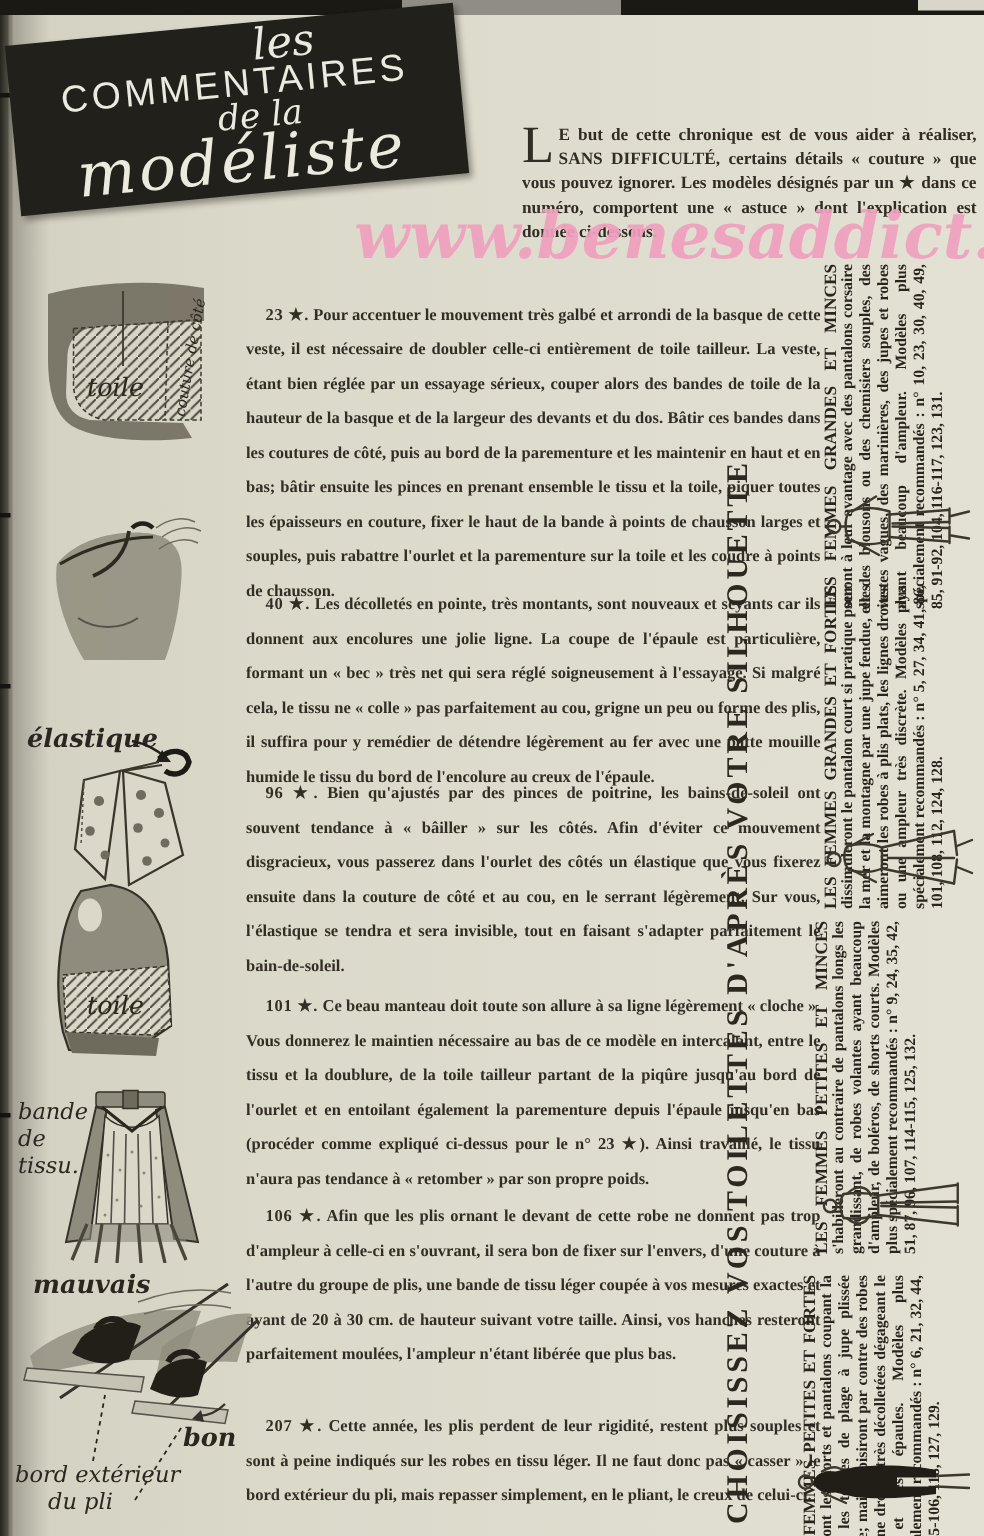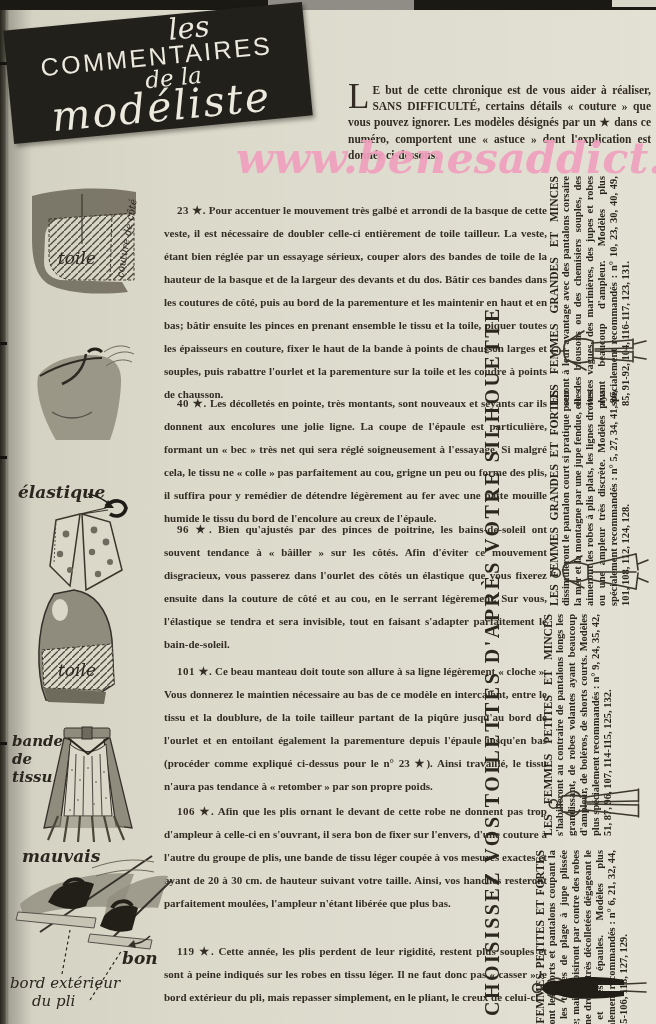--- a/index.html
+++ b/index.html
@@ -52,21 +52,21 @@
   .fig1{left:548px;top:316px;width:102px;height:68px;}
   .fig2{left:548px;top:534px;width:102px;height:74px;}
   .fig3{left:545px;top:760px;width:105px;height:84px;}
   .fig4{left:528px;top:956px;width:124px;height:66px;}
 
   .sketch{position:absolute;}
   .s1{left:22px;top:182px;}
   .s2{left:22px;top:342px;}
   .s3{left:10px;top:474px;}
   .s4{left:16px;top:588px;}
-  .s5{left:8px;top:720px;font-weight:bold;}
+  .s5{left:8px;top:720px;}
   .s6{left:4px;top:846px;}
   svg text{fill:#2b261f;}
 </style>
 </head>
 <body>
 
 <div class="edge-left"></div>
 <div class="gutter-shade"></div>
 <div class="edge-top"></div>
 <div class="edge-top-gray"></div>
@@ -85,21 +85,21 @@
 
 <p class="intro"><span class="dropcap">L</span><span>E but de cette chronique est de vous aider à réaliser, SANS DIFFICULTÉ, certains détails « couture » que vous pouvez ignorer. Les modèles désignés par un ★ dans ce numéro, comportent une « astuce » dont l'explication est donnée ci-dessous.</span></p>
 
 <div class="watermark">www.benesaddict.fr</div>
 
 <p class="para" style="top:183px"><b class="pnum">23 ★.</b> <span>Pour accentuer le mouvement très galbé et arrondi de la basque de cette veste, il est nécessaire de doubler celle-ci entièrement de toile tailleur. La veste, étant bien réglée par un essayage sérieux, couper alors des bandes de toile de la hauteur de la basque et de la largeur des devants et du dos. Bâtir ces bandes dans les coutures de côté, puis au bord de la parementure et les maintenir en haut et en bas; bâtir ensuite les pinces en prenant ensemble le tissu et la toile, piquer toutes les épaisseurs en couture, fixer le haut de la bande à points de chausson larges et souples, puis rabattre l'ourlet et la parementure sur la toile et les coudre à points de chausson.</span></p>
 <p class="para" style="top:376px"><b class="pnum">40 ★.</b> <span>Les décolletés en pointe, très montants, sont nouveaux et seyants car ils donnent aux encolures une jolie ligne. La coupe de l'épaule est particulière, formant un « bec » très net qui sera réglé soigneusement à l'essayage. Si malgré cela, le tissu ne « colle » pas parfaitement au cou, grigne un peu ou forme des plis, il suffira pour y remédier de détendre légèrement au fer avec une patte mouille humide le tissu du bord de l'encolure au creux de l'épaule.</span></p>
 <p class="para" style="top:502px"><b class="pnum">96 ★.</b> <span>Bien qu'ajustés par des pinces de poitrine, les bains-de-soleil ont souvent tendance à « bâiller » sur les côtés. Afin d'éviter ce mouvement disgracieux, vous passerez dans l'ourlet des côtés un élastique que vous fixerez ensuite dans la couture de côté et au cou, en le serrant légèrement. Sur vous, l'élastique se tendra et sera invisible, tout en faisant s'adapter parfaitement le bain-de-soleil.</span></p>
 <p class="para" style="top:644px"><b class="pnum">101 ★.</b> <span>Ce beau manteau doit toute son allure à sa ligne légèrement « cloche ». Vous donnerez le maintien nécessaire au bas de ce modèle en intercalant, entre le tissu et la doublure, de la toile tailleur partant de la piqûre jusqu'au bord de l'ourlet et en entoilant également la parementure depuis l'épaule jusqu'en bas (procéder comme expliqué ci-dessus pour le n° 23 ★). Ainsi travaillé, le tissu n'aura pas tendance à « retomber » par son propre poids.</span></p>
 <p class="para" style="top:784px"><b class="pnum">106 ★.</b> <span>Afin que les plis ornant le devant de cette robe ne donnent pas trop d'ampleur à celle-ci en s'ouvrant, il sera bon de fixer sur l'envers, d'une couture à l'autre du groupe de plis, une bande de tissu léger coupée à vos mesures exactes et ayant de 20 à 30 cm. de hauteur suivant votre taille. Ainsi, vos hanches resteront parfaitement moulées, l'ampleur n'étant libérée que plus bas.</span></p>
-<p class="para" style="top:924px"><b class="pnum">119 ★.</b> <span>Cette année, les plis perdent de leur rigidité, restent plus souples et sont à peine indiqués sur les robes en tissu léger. Il ne faut donc pas « casser » le bord extérieur du pli, mais repasser simplement, en le pliant, le creux de celui-ci.</span></p>
+<p class="para" style="top:924px"><b class="pnum">207 ★.</b> <span>Cette année, les plis perdent de leur rigidité, restent plus souples et sont à peine indiqués sur les robes en tissu léger. Il ne faut donc pas « casser » le bord extérieur du pli, mais repasser simplement, en le pliant, le creux de celui-ci.</span></p>
 
 <div class="vtitle">CHOISISSEZ VOS TOILETTES D'APRÈS VOTRE SILHOUETTE</div>
 
 <div class="sblock sb1"><b class="lead">LES FEMMES GRANDES ET MINCES</b> <span>seront à leur avantage avec des pantalons corsaire et des blousons ou des chemisiers souples, des vestes vagues, des marinières, des jupes et robes ayant beaucoup d'ampleur.</span> <b>Modèles plus spécialement recommandés :</b> <span>n° 10, 23, 30, 40, 49, 85, 91-92, 104, 116-117, 123, 131.</span></div>
 <div class="sblock sb2"><b class="lead">LES FEMMES GRANDES ET FORTES</b> <span>dissimuleront le pantalon court si pratique pour la mer et la montagne par une jupe fendue, elles aimeront les robes à plis plats, les lignes droites ou une ampleur très discrète.</span> <b>Modèles plus spécialement recommandés :</b> <span>n° 5, 27, 34, 41, 86, 101, 108, 112, 124, 128.</span></div>
 <div class="sblock sb3"><b class="lead">LES FEMMES PETITES ET MINCES</b> <span>s'habilleront au contraire de pantalons longs les grandissant, de robes volantes ayant beaucoup d'ampleur, de boléros, de shorts courts.</span> <b>Modèles plus spécialement recommandés :</b> <span>n° 9, 24, 35, 42, 51, 87, 96, 107, 114-115, 125, 132.</span></div>
 <div class="sblock sb4"><b class="lead">LES FEMMES PETITES ET FORTES</b> <span>éviteront les shorts et pantalons coupant la ligne, les tenues de plage à jupe plissée courte; mais choisiront par contre des robes de ligne droite, très décolletées dégageant le cou et les épaules.</span> <b>Modèles plus spécialement recommandés :</b> <span>n° 6, 21, 32, 44, 98, 105-106, 118, 127, 129.</span></div>
 
 <div class="figbox fig1">
   <svg width="68" height="102" viewBox="0 0 68 102">

